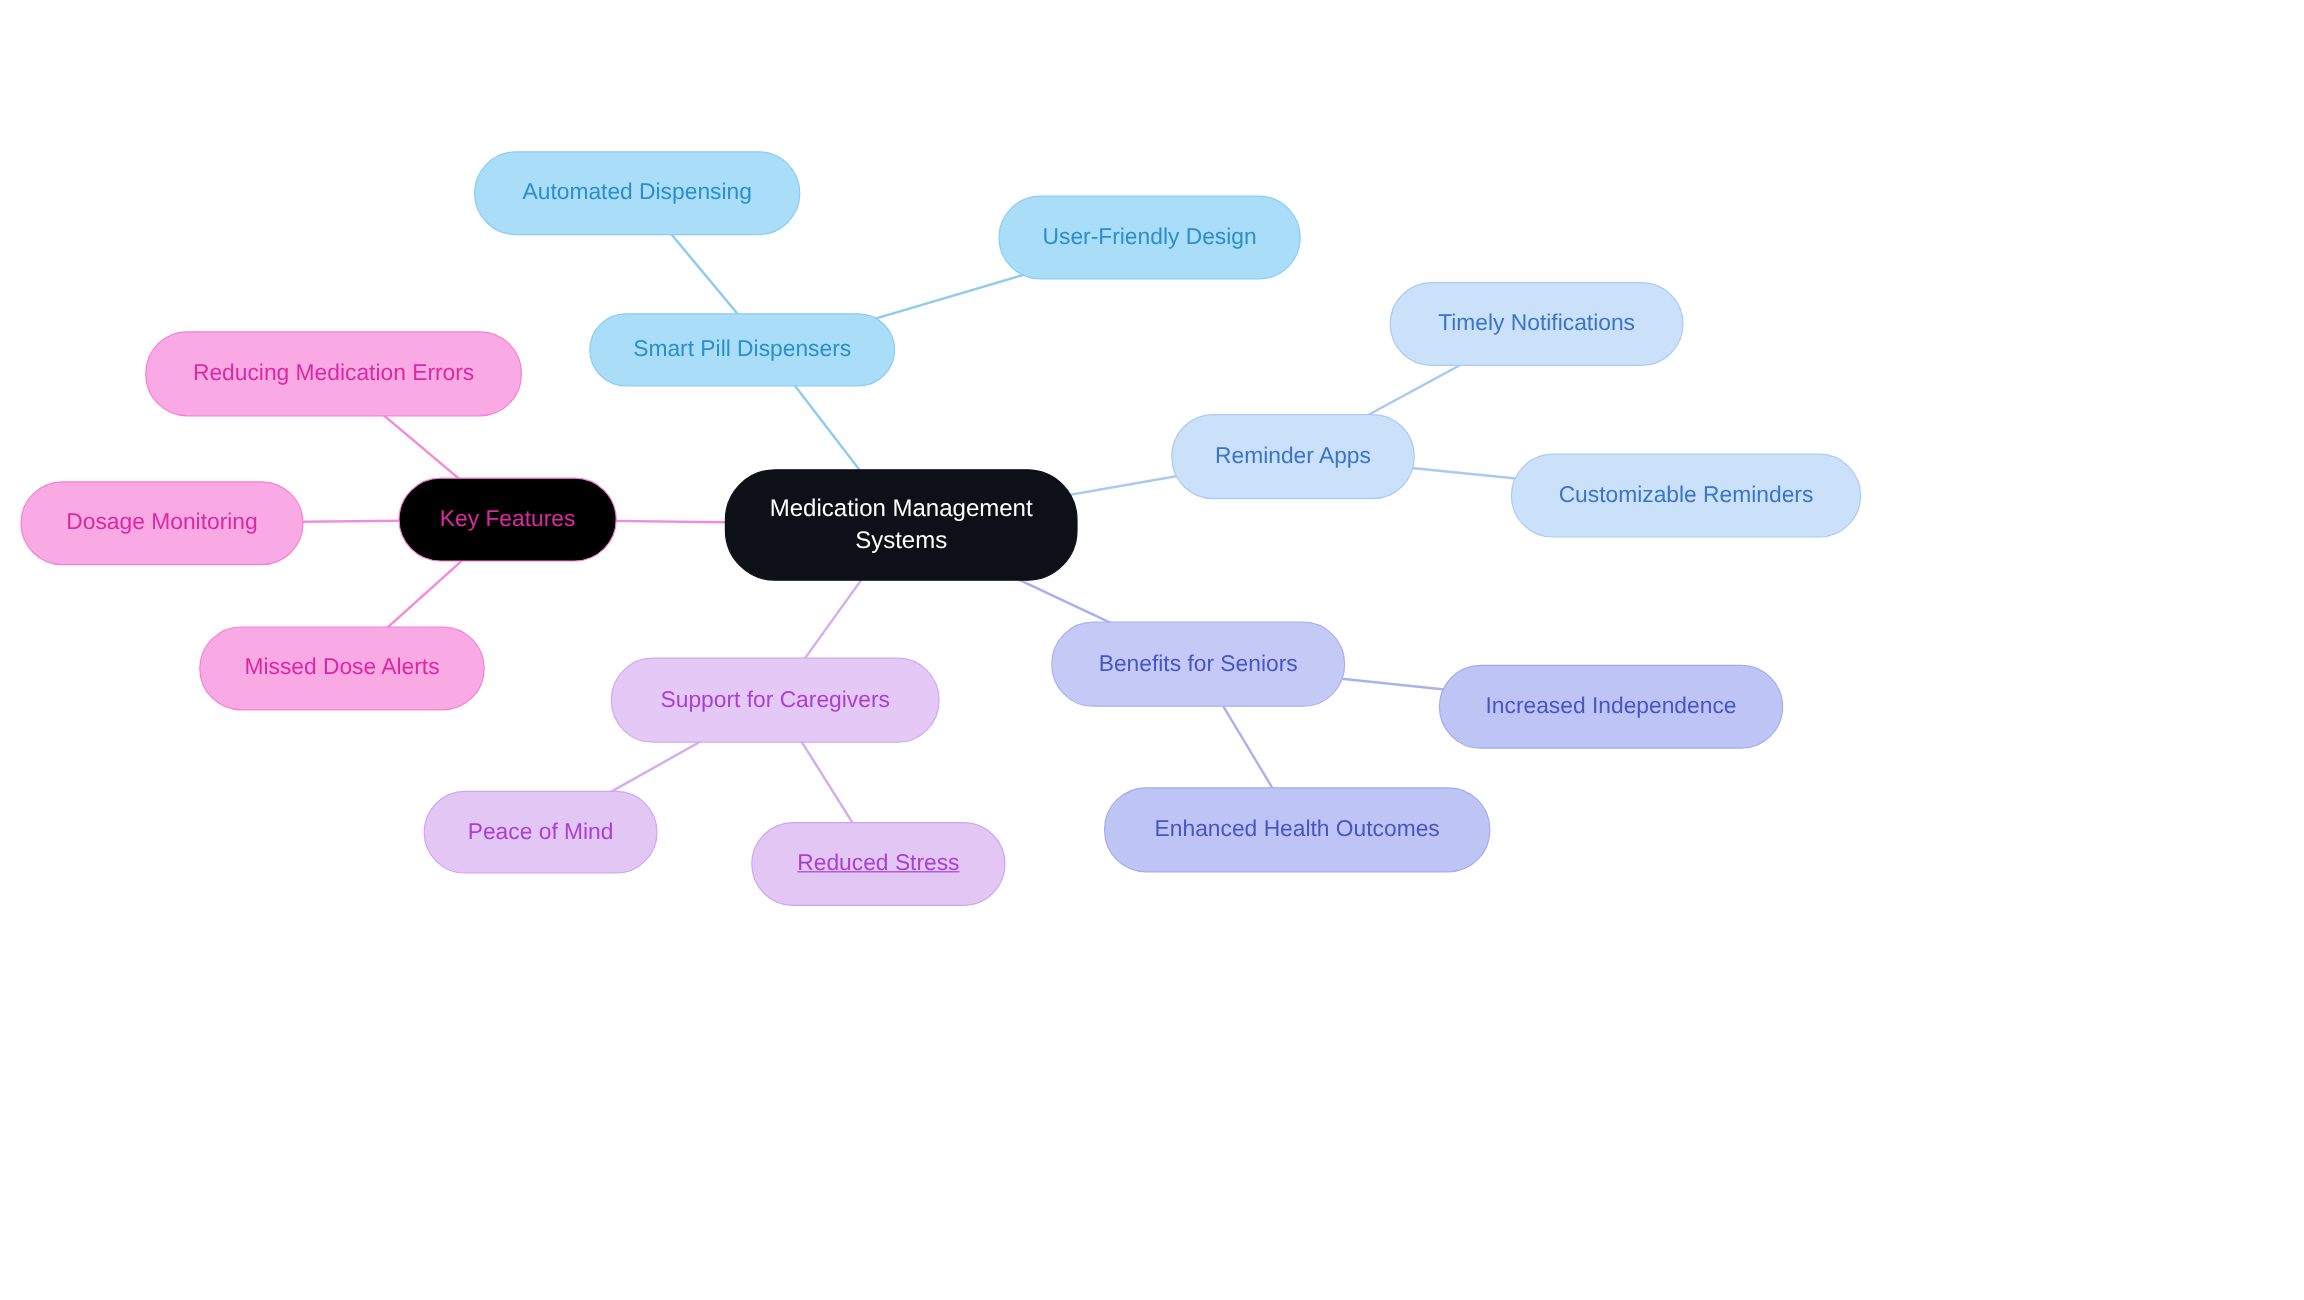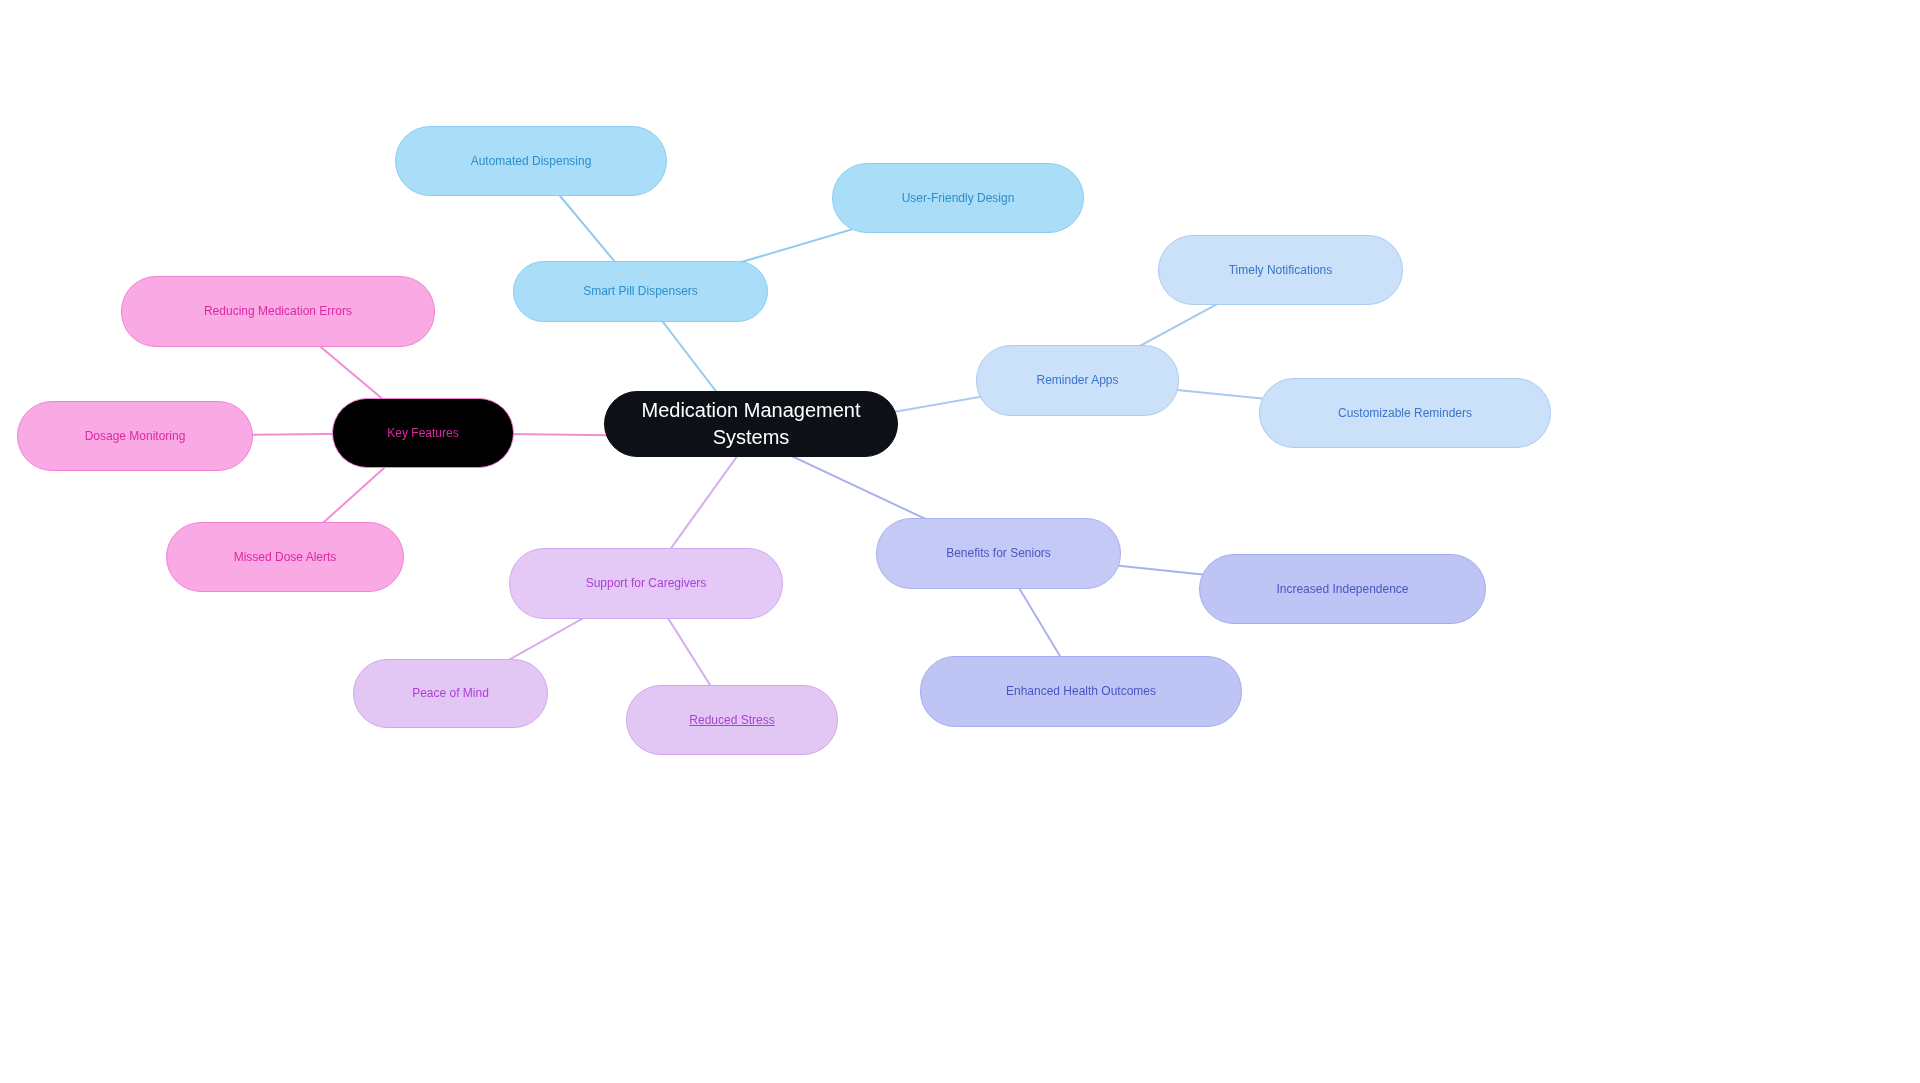--- a/index.html
+++ b/index.html
@@ -23,21 +23,21 @@
   }
   .node {
     position: absolute;
     z-index: 2;
     display: flex;
     align-items: center;
     justify-content: center;
     box-sizing: border-box;
     border-radius: 35px;
     border: 1.5px solid transparent;
-    font-size: 12px;
+    font-size: 19px;
     text-align: center;
     padding: 6px 14px;
     line-height: 1.25;
   }
   .node-center {
     border-radius: 42px;
     font-size: 20px;
     line-height: 1.35;
   }
   .node-label {
@@ -65,25 +65,25 @@
     <line x1="751" y1="437" x2="646" y2="583" stroke-width="2" style="stroke: rgb(212, 172, 239);"></line>
     <line x1="646" y1="583" x2="450" y2="693" stroke-width="2" style="stroke: rgb(212, 172, 239);"></line>
     <line x1="646" y1="583" x2="732" y2="720" stroke-width="2" style="stroke: rgb(212, 172, 239);"></line>
 
     <line x1="751" y1="437" x2="423" y2="433" stroke-width="2" style="stroke: rgb(244, 139, 216);"></line>
     <line x1="423" y1="433" x2="278" y2="311" stroke-width="2" style="stroke: rgb(244, 139, 216);"></line>
     <line x1="423" y1="433" x2="135" y2="436" stroke-width="2" style="stroke: rgb(244, 139, 216);"></line>
     <line x1="423" y1="433" x2="285" y2="557" stroke-width="2" style="stroke: rgb(244, 139, 216);"></line>
   </svg>
 
-  <div class="node node-center" style="left: 604px; top: 391px; width: 294px; height: 66px; background-color: rgb(13, 17, 23); border-color: rgb(13, 17, 23); color: rgb(255, 255, 255);">
+  <div class="node node-center" style="left: 604px; top: 391px; width: 294px; height: 93px; background-color: rgb(13, 17, 23); border-color: rgb(13, 17, 23); color: rgb(255, 255, 255);">
     <span class="node-label">Medication Management Systems</span>
   </div>
 
-  <div class="node" style="left: 513px; top: 261px; width: 255px; height: 61px; background-color: rgb(169, 221, 248); border-color: rgb(139, 205, 242); color: rgb(44, 143, 203);">
+  <div class="node" style="left: 491px; top: 261px; width: 255px; height: 61px; background-color: rgb(169, 221, 248); border-color: rgb(139, 205, 242); color: rgb(44, 143, 203);">
     <span class="node-label">Smart Pill Dispensers</span>
   </div>
 
   <div class="node" style="left: 395px; top: 126px; width: 272px; height: 70px; background-color: rgb(169, 221, 248); border-color: rgb(139, 205, 242); color: rgb(44, 143, 203);">
     <span class="node-label">Automated Dispensing</span>
   </div>
 
   <div class="node" style="left: 832px; top: 163px; width: 252px; height: 70px; background-color: rgb(169, 221, 248); border-color: rgb(139, 205, 242); color: rgb(44, 143, 203);">
     <span class="node-label">User-Friendly Design</span>
   </div>

